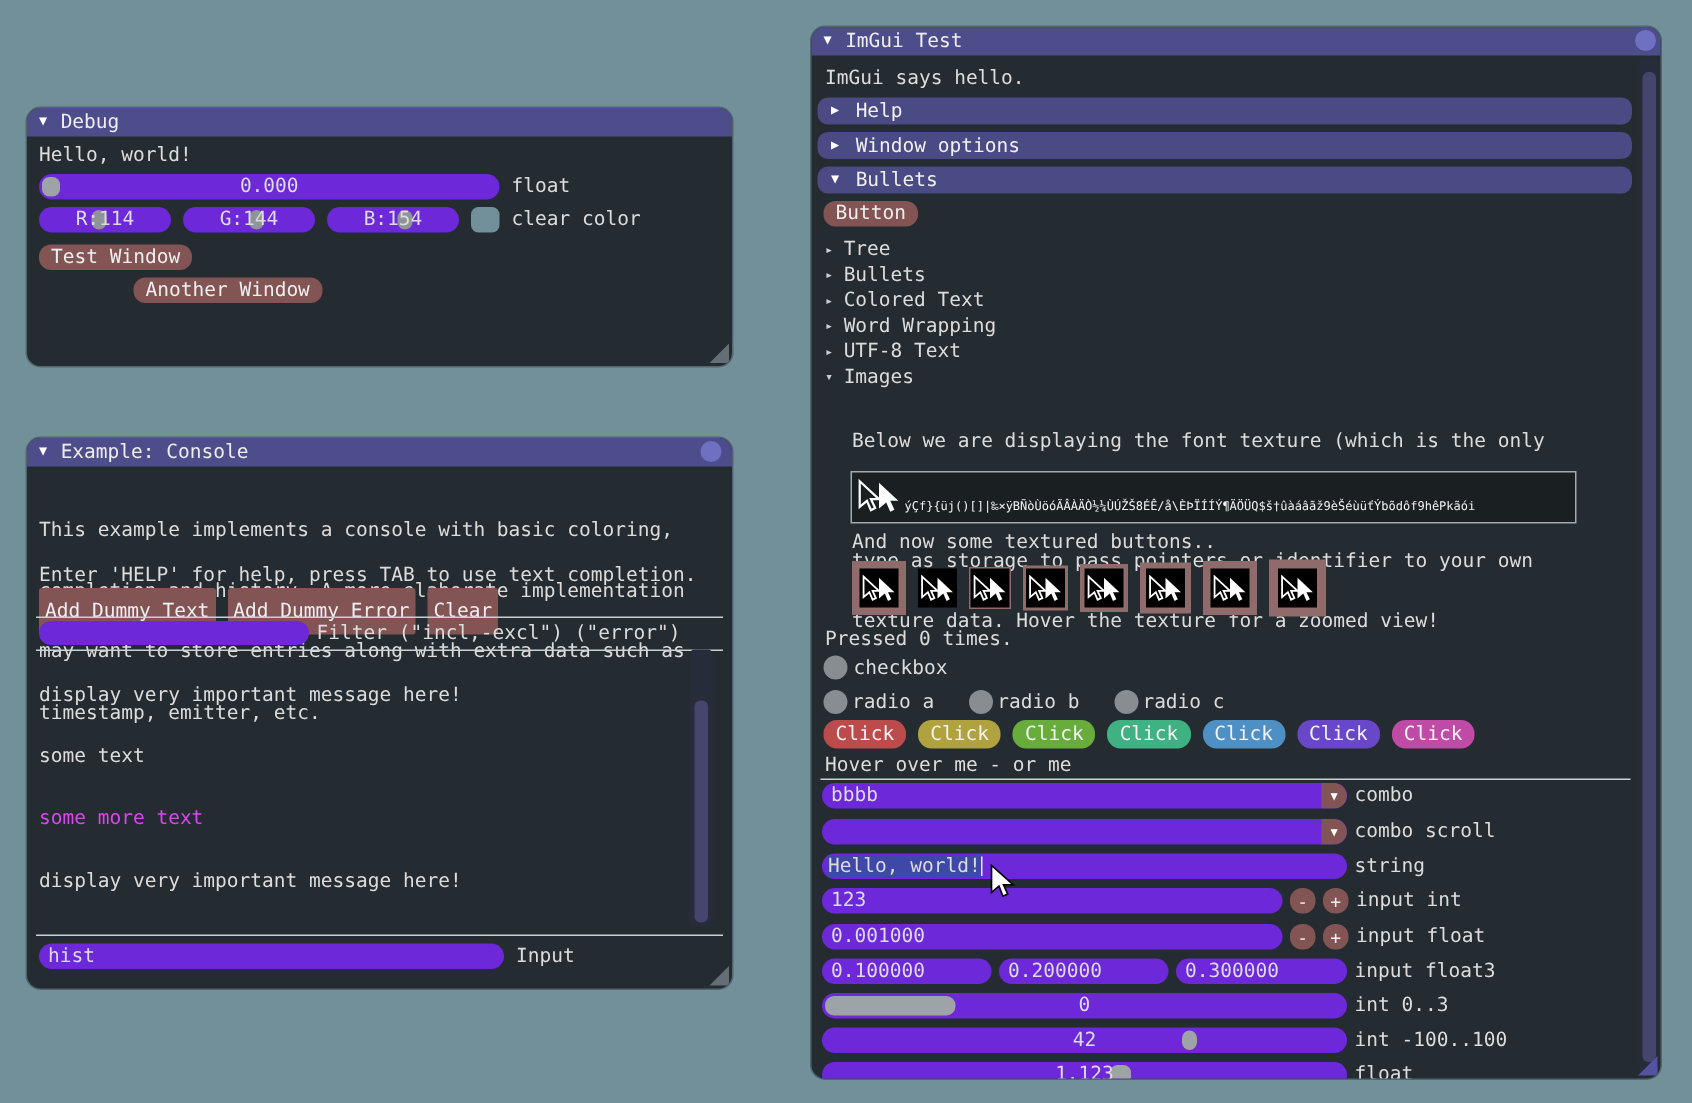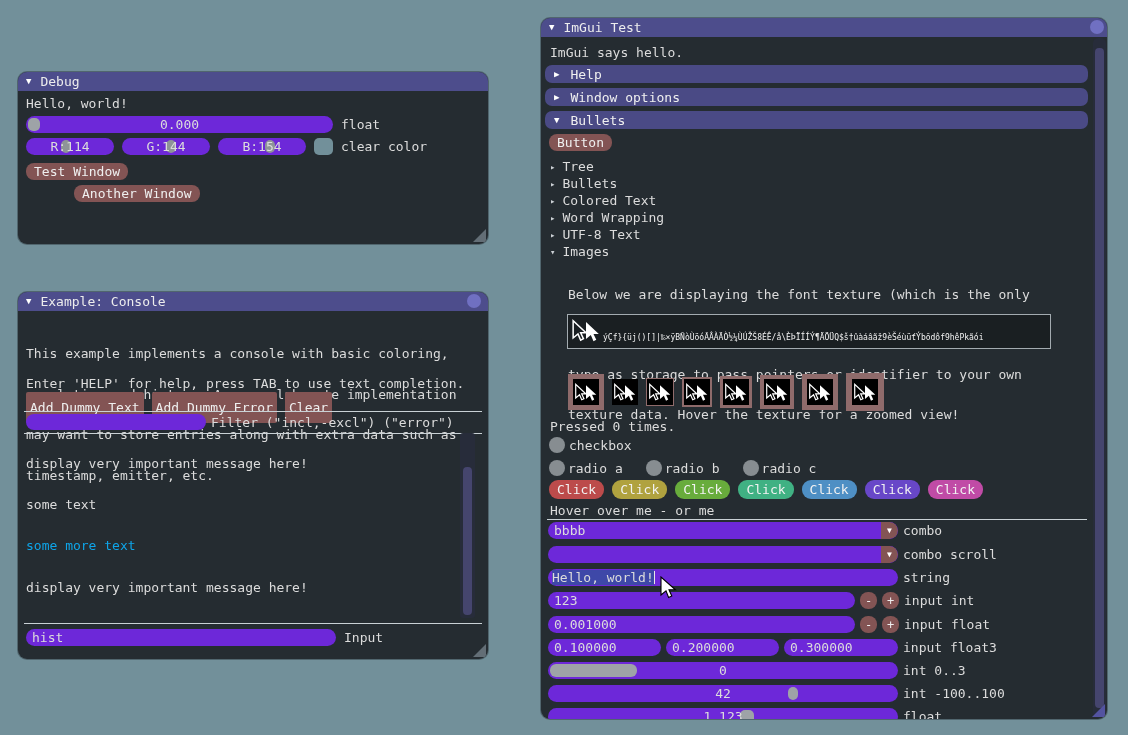--- a/index.html
+++ b/index.html
@@ -133,21 +133,21 @@
       <div class="grab" style="left:47px; width:10px; background:#8E9498;"></div>
       <span style="position:relative">B:154</span>
     </div>
     <div class="swatch" style="background: rgb(114, 144, 154);"></div>
     <span class="label">clear color</span>
   </div>
 
   <div class="row" style="left:8px; top:91px;">
     <div class="btn">Test Window</div>
   </div>
-  <div class="row" style="left:8px; top:113px;padding-left:48px;">
+  <div class="row" style="left:23px; top:113px;padding-left:48px;">
     <div class="btn">Another Window</div>
   </div>
 
 
   <div class="grip gray"></div>
 </div>
 
 <div class="window" style="left:18px; top:292px; width:470px; height:367px;">
   <div class="titlebar">
     <span class="collapse-arrow">▼</span>
@@ -182,21 +182,21 @@
     </div>
     <span class="label">Filter ("incl,-excl") ("error")</span>
   </div>
 
   <div class="separator" style="left:6px; right:6px; top:141px;"></div>
 
   <div style="position:absolute; left:8px; top:143px; right:32px; height:183px; overflow:hidden;">
     <div class="loglines" style="margin-top:-6px;">
       <div style="color: rgb(220, 220, 220);">display very important message here!</div>
       <div style="color: rgb(220, 220, 220);">some text</div>
-      <div style="color: #0ea5e9;">some more text</div>
+      <div style="color: #d946ef;">some more text</div>
       <div style="color: rgb(220, 220, 220);">display very important message here!</div>
       
       
       
       
       
       
       
       
       
@@ -287,20 +287,23 @@
         <use href="#curpair"></use>
       </svg>
     <div class="texture-lines">
       <div>ýÇf}{üj()[]|‰×ÿBÑòÙöóÃÂÀÄÒ½¼ÙÚŽŠ8ÉÊ/å\ÈÞÏÍÍÝ¶ÄÖÜQ$š†ûàáâãž9èŠéùüťÝbõdôf9hêPkãói</div>
       
       
       
     </div>
   </div>
 
+  <div class="row" style="left:27px; top:337px;">
+    <span class="txt">And now some textured buttons..</span>
+  </div>
 
   <div class="row" style="left:27px; top:352px; height:44px; gap:8px;">
     <span class="imgbtn" style="padding:5px;">
         <span class="imgbtn-inner">
           <svg width="24" height="19" viewBox="0 0 28 21">
             <use href="#curpair"></use>
           </svg>
         </span>
       </span>
     <span class="imgbtn pad0" style="padding:0;">

